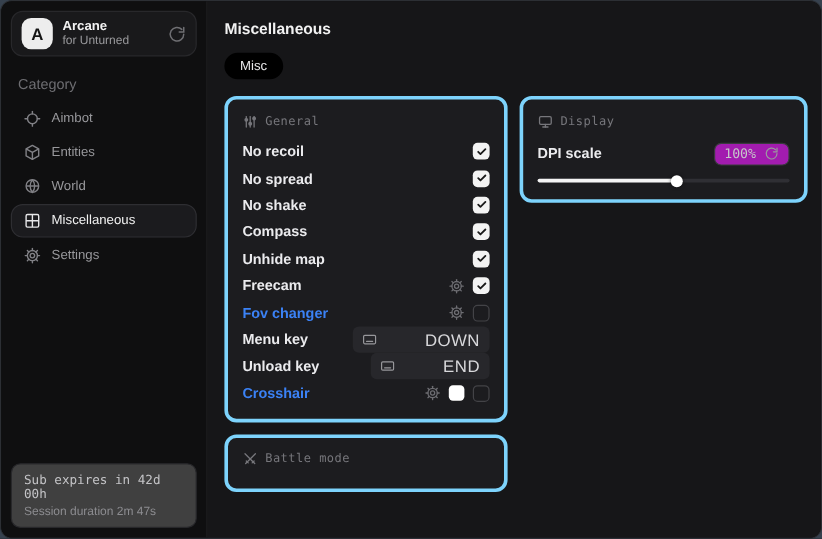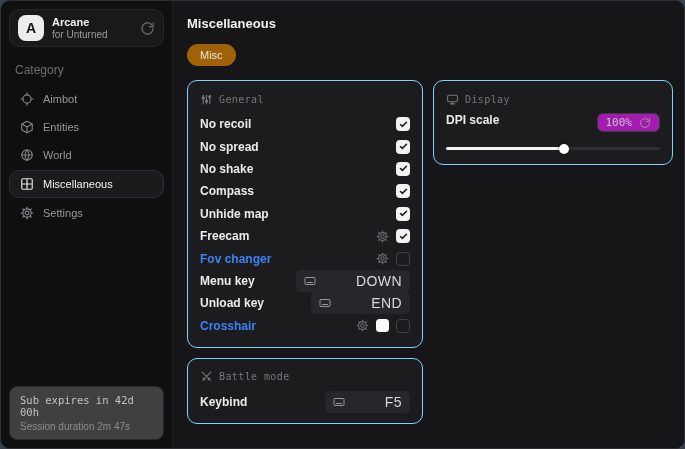--- a/index.html
+++ b/index.html
@@ -31,27 +31,27 @@
 
   .sub-card { margin-top:auto; background:#404040; border:1px solid #28282b; border-radius:8px;
               padding:7px 10px; }
   .sub-line1 { font-family:"DejaVu Sans Mono", monospace; font-size:10.5px; color:#c3c3c6; }
   .sub-line2 { font-size:10px; color:#8c8c90; margin-top:3px; }
 
   
   .main { flex:1; background:#161618; padding:15px 14px 14px 14px; display:flex; flex-direction:column; }
   .page-title { font-size:13px; font-weight:bold; color:#f2f2f2; }
   .tabs { margin-top:13px; display:flex; }
-  .tab-pill { background:#a16207; border-radius:13px; padding:5px 13px; font-size:11px; color:#e8e8ea; cursor:pointer; }
+  .tab-pill { background:#000000; border-radius:13px; padding:5px 13px; font-size:11px; color:#e8e8ea; cursor:pointer; }
 
   .content { display:flex; gap:10px; margin-top:14px; align-items:flex-start; }
   .col-left  { width:236px; display:flex; flex-direction:column; gap:10px; }
   .col-right { width:240px; }
 
-  .panel { background:#1c1c1f; border:1px solid #7dd3fc; border-radius:10px; padding:9px 12px 10px 12px; }
+  .panel { background:#1c1c1f; border:3px solid #7dd3fc; border-radius:10px; padding:9px 12px 10px 12px; }
   .panel-head { display:flex; align-items:center; gap:6px; color:#76767b;
                 font-family:"DejaVu Sans Mono", monospace; font-size:10px; letter-spacing:.4px;
                 margin-bottom:5px; height:18px; }
   .panel-head .ph-icon { width:13px; height:13px; display:flex; }
 
   .row { display:flex; align-items:center; justify-content:space-between; height:22.4px; }
   .row-label { font-size:12px; font-weight:600; color:#ebebee; }
   .row-label.dim { color:#3b82f6; }
   .row-controls { display:flex; align-items:center; gap:7px; }
 
@@ -62,21 +62,21 @@
   .checkbox.unchecked { border:1.5px solid #434347; background:transparent; }
   .checkbox svg { width:9px; height:9px; }
   .swatch { width:13px; height:13px; border-radius:3.5px; background:#ffffff; cursor:pointer; }
 
   .keybind { display:flex; align-items:center; gap:5px; background:#27272b; border-radius:5px;
              padding:3px 8px; cursor:pointer; }
   .keybind .kb-icon { width:12px; height:10px; color:#97979b; display:flex; }
   .keybind .kb-text { font-family:Liberation Sans, sans-serif; font-size:14px; color:#d8d8db; letter-spacing:.4px;padding-left:35px; }
 
   
-  .d-row { display:flex; align-items:flex-start; justify-content:space-between; height:26px; }
+  .d-row { display:flex; align-items:center; justify-content:space-between; height:26px; }
   .badge { display:flex; align-items:center; gap:7px; background:#a21caf; border:1px solid #3a3a3f;
            border-radius:6px; padding:2px 8px; cursor:pointer; }
   .badge-text { font-size:11px; color:#c7c7ca; font-family:"DejaVu Sans Mono", monospace; }
   .badge .rst-icon { width:12px; height:12px; color:#9a9a9e; display:flex; }
   .fps-value { font-size:12px; font-weight:bold; color:#ebebee; }
   .fps-unit { font-size:11px; color:#77777c; margin-left:4px; }
   .slider { position:relative; height:12px; margin-top:3px; cursor:pointer; }
   .slider-track { position:absolute; top:5px; left:0; right:0; height:3px; background:#2f2f34; border-radius:2px; }
   .slider-fill  { position:absolute; top:5px; left:0; height:3px; background:#f4f4f4; border-radius:2px; }
   .slider-thumb { position:absolute; top:1.5px; width:10px; height:10px; background:#ffffff; border-radius:50%;
@@ -360,34 +360,20 @@
                 <path d="M4 4 L17 17"></path>
                   <path d="M20 4 L7 17"></path>
                 <path d="M15 18 L18 15"></path>
                   <path d="M6 15 L9 18"></path>
                 <path d="M17 17 L19 19"></path>
                   <path d="M7 17 L5 19"></path>
               </svg>
             </span>
             <span>Battle mode</span>
           </div>
-          <div class="row">
-            <span class="row-label">Keybind</span>
-            <span class="row-controls">
-              <span class="keybind">
-                <span class="kb-icon">
-                  <svg viewBox="0 0 24 20" fill="none" stroke="currentColor" stroke-width="2" stroke-linecap="round">
-                    <rect x="2" y="3" width="20" height="14" rx="2"></rect>
-                      <line x1="7" y1="13" x2="17" y2="13"></line>
-                  </svg>
-                </span>
-                <span class="kb-text">F5</span>
-              </span>
-            </span>
-          </div>
         </div>
       </div>
 
       <div class="col-right">
         <div class="panel">
           <div class="panel-head">
             <span class="ph-icon">
               <svg viewBox="0 0 24 24" fill="none" stroke="currentColor" stroke-width="2" stroke-linecap="round">
                 <rect x="3" y="4" width="18" height="12" rx="2"></rect>
                   <line x1="8" y1="20" x2="16" y2="20"></line>

